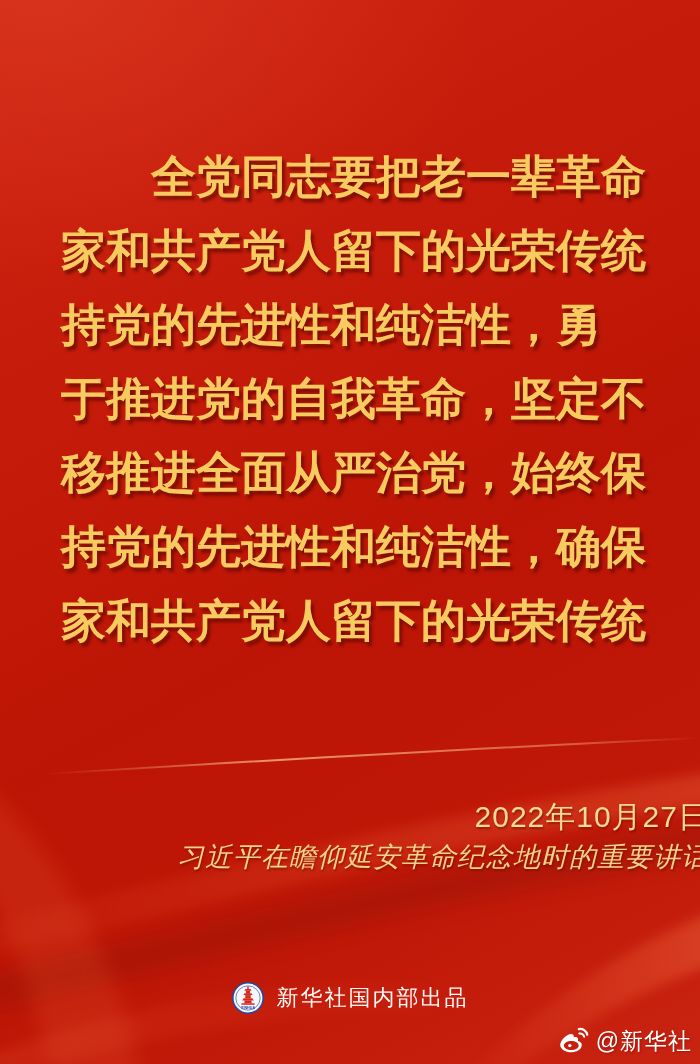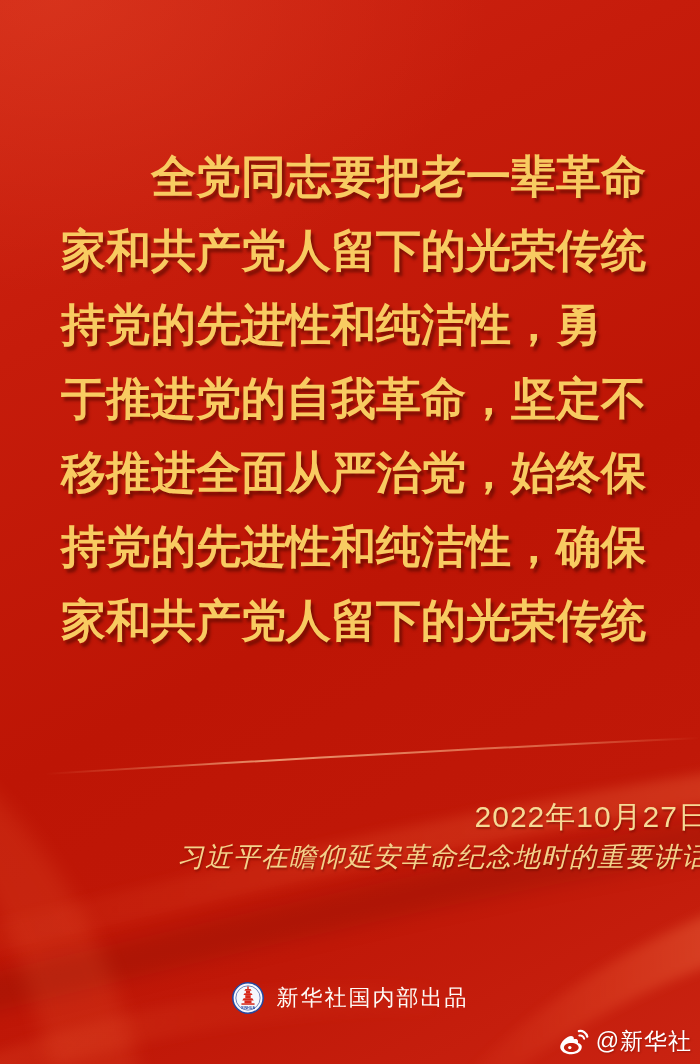--- a/index.html
+++ b/index.html
@@ -29,21 +29,21 @@
   .date{top:797px;font-size:30px;color:#f6da96;letter-spacing:1px;}
   .source{top:839px;font-size:27px;color:#f3d28b;letter-spacing:1px;font-style:italic;}
   .footer{
     position:absolute;top:982px;left:0;width:100%;
     display:flex;justify-content:center;align-items:center;gap:13px;
   }
   .footer .emblem{width:32px;height:32px;flex:0 0 auto;}
   .footer .producer{font-size:22px;color:#fdfbf7;letter-spacing:2px;}
   .watermark{
     position:absolute;right:8px;bottom:7px;
-    display:flex;align-items:center;gap:7px;
+    display:flex;align-items:flex-start;gap:7px;
     color:#ffffff;font-size:23px;letter-spacing:1px;
     text-shadow:1px 1px 2px rgba(90,10,0,0.4);
   }
   .watermark svg{width:30px;height:27px;display:block;}
 </style>
 </head>
 <body>
 
 <div class="poster">
 

